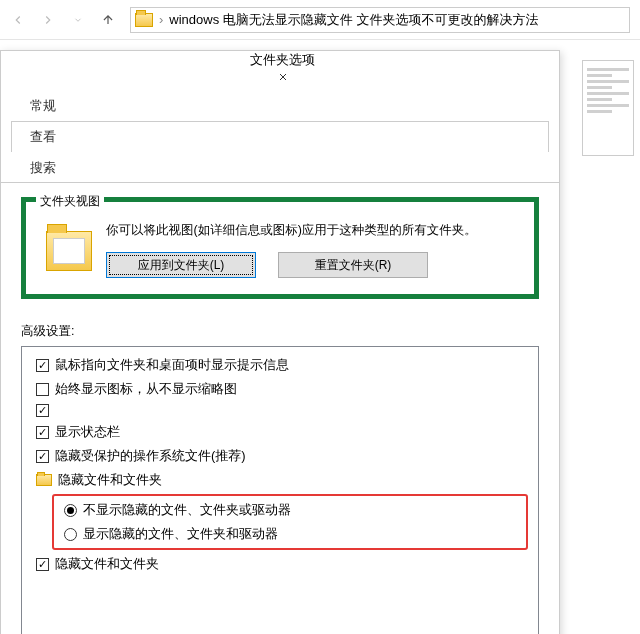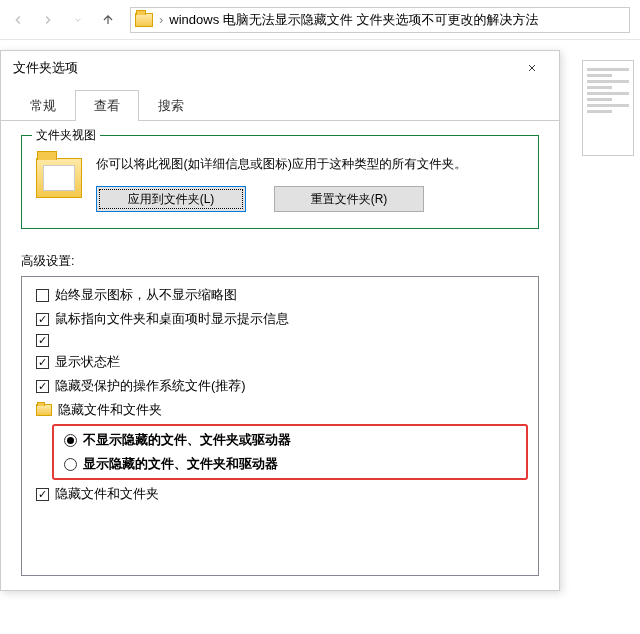--- a/index.html
+++ b/index.html
@@ -9,51 +9,51 @@
   .explorer-bar { height: 40px; border-bottom: 1px solid #e5e5e5; display: flex; align-items: center; padding: 0 4px; gap: 2px; }
   .nav-btn { width: 28px; height: 28px; display: flex; align-items: center; justify-content: center; color: #999; }
   .nav-btn.up { color: #555; }
   .addr-bar { flex: 1; height: 26px; border: 1px solid #ccc; margin: 0 6px; display: flex; align-items: center; padding: 0 4px; gap: 6px; font-size: 13px; }
   .folder-ico-sm { width: 18px; height: 14px; background: linear-gradient(#ffe9a6,#f5c84c); border:1px solid #d9a400; position: relative; }
   .folder-ico-sm::before { content:""; position:absolute; top:-4px; left:0; width:8px; height:4px; background:#f5c84c; border:1px solid #d9a400; border-bottom:none; }
   .addr-sep { color: #888; }
   
   
   .dialog { position: absolute; left: 0; top: 50px; width: 560px; background: #fff; border: 1px solid #ccc; box-shadow: 2px 2px 8px rgba(0,0,0,.15); }
-  .dlg-title { height: 34px; display:flex; align-items:center; justify-content:space-between; padding:0 7px 0 12px; font-size:13px; }
+  .dlg-title { height: 34px; display:flex; align-items:center; justify-content:space-between; padding:0 7px 0 12px; font-size:13px;flex-direction:column; }
   .dlg-close { width: 40px; height:28px; display:flex; align-items:center; justify-content:center; font-size:15px; color:#333; }
   
-  .tabs { display:flex; border-bottom:1px solid #ccc; padding: 0 10px; margin-top:4px; }
+  .tabs { display:flex; border-bottom:1px solid #ccc; padding: 0 10px; margin-top:4px;flex-direction:column; }
   .tab { padding: 6px 18px; font-size:13px; border:1px solid transparent; border-bottom:none; position:relative; top:1px; color:#333; }
   .tab.active { border-color:#ccc; background:#fff; }
   
   .dlg-body { padding: 14px 20px; }
   
-  .groupbox { border:1px solid #15803d; padding: 18px 14px 16px; position:relative; }
+  .groupbox { border:5px solid #15803d; padding: 18px 20px 16px; position:relative; }
   .groupbox-label { position:absolute; top:-9px; left:10px; background:#fff; padding:0 4px; font-size:12px; }
-  .gb-row { display:flex; gap: 14px; align-items:flex-start; }
+  .gb-row { display:flex; gap: 14px; align-items:center; }
   .folder-ico-lg { width:46px; height:40px; background: linear-gradient(#ffe9a6,#f5c84c); border:1px solid #d9a400; position:relative; flex-shrink:0; margin-top:4px; }
   .folder-ico-lg::before { content:""; position:absolute; top:-8px; left:0; width:18px; height:8px; background:#f5c84c; border:1px solid #d9a400; border-bottom:none; }
   .folder-ico-lg::after { content:""; position:absolute; inset:6px; background:#fff; border:1px solid #ccc; }
   .gb-text { font-size:12.5px; line-height:1.6; }
-  .gb-btns { display:flex; gap: 28px; margin-top:12px; }
+  .gb-btns { display:flex; gap: 22px; margin-top:12px; }
   .btn { min-width:150px; height:26px; border:1px solid #adadad; background:#e1e1e1; display:flex; align-items:center; justify-content:center; font-size:12px; }
   .btn.focus { border:1px solid #0078d7; outline:1px dotted #000; outline-offset:-4px; }
   
   .adv-label { margin: 24px 0 6px; font-size:12.5px; }
   .adv-box { border:1px solid #828790; height: 300px; overflow:hidden; padding: 6px 4px; }
   .tree-item { display:flex; align-items:center; gap:6px; padding: 3px 0 3px 10px; font-size:13px; }
   .tree-item.indent { padding-left: 34px; }
   .chk { width:13px; height:13px; border:1px solid #333; display:flex; align-items:center; justify-content:center; flex-shrink:0; }
   .chk.checked::after { content:"✓"; font-size:11px; color:#000; line-height:1; }
   .rdo { width:13px; height:13px; border:1px solid #333; border-radius:50%; display:flex; align-items:center; justify-content:center; flex-shrink:0; }
   .rdo.checked::after { content:""; width:7px; height:7px; background:#000; border-radius:50%; }
   .folder-ico-xs { width:16px; height:12px; background: linear-gradient(#ffe9a6,#f5c84c); border:1px solid #d9a400; position:relative; flex-shrink:0; }
   .folder-ico-xs::before { content:""; position:absolute; top:-3px; left:0; width:6px; height:3px; background:#f5c84c; border:1px solid #d9a400; border-bottom:none; }
-  .hl-box { border:2px solid #e53935; border-radius:3px; margin:2px 6px 2px 26px; padding:2px 0;font-weight:bold; }
+  .hl-box { border:2px solid #e53935; border-radius:3px; margin:2px 6px 2px 26px; padding:2px 0; }
   
   
   .thumb { position:absolute; right:6px; top:60px; width:52px; height:96px; border:1px solid #ccc; background:#fff; padding:4px; }
   .thumb-line { height:3px; background:#d0d0d0; margin:3px 0; }
   .thumb-line.s { width:60%; }
 </style>
 </head>
 <body>
 
 <div class="explorer-bar">
@@ -109,26 +109,26 @@
             <div class="btn focus">应用到文件夹(L)</div>
             <div class="btn">重置文件夹(R)</div>
           </div>
         </div>
       </div>
     </div>
 
     <div class="adv-label">高级设置:</div>
     <div class="adv-box">
       <div class="tree-item">
+          <span class="chk checked"></span>
+          <span>鼠标指向文件夹和桌面项时显示提示信息</span>
+        </div>
+      <div class="tree-item">
           <span class="chk"></span>
           <span>始终显示图标，从不显示缩略图</span>
-        </div>
-      <div class="tree-item">
-          <span class="chk checked"></span>
-          <span>鼠标指向文件夹和桌面项时显示提示信息</span>
         </div>
       <div class="tree-item">
           <span class="chk checked"></span>
         </div>
       <div class="tree-item">
           <span class="chk checked"></span>
           <span>显示状态栏</span>
         </div>
       <div class="tree-item">
           <span class="chk checked"></span>

